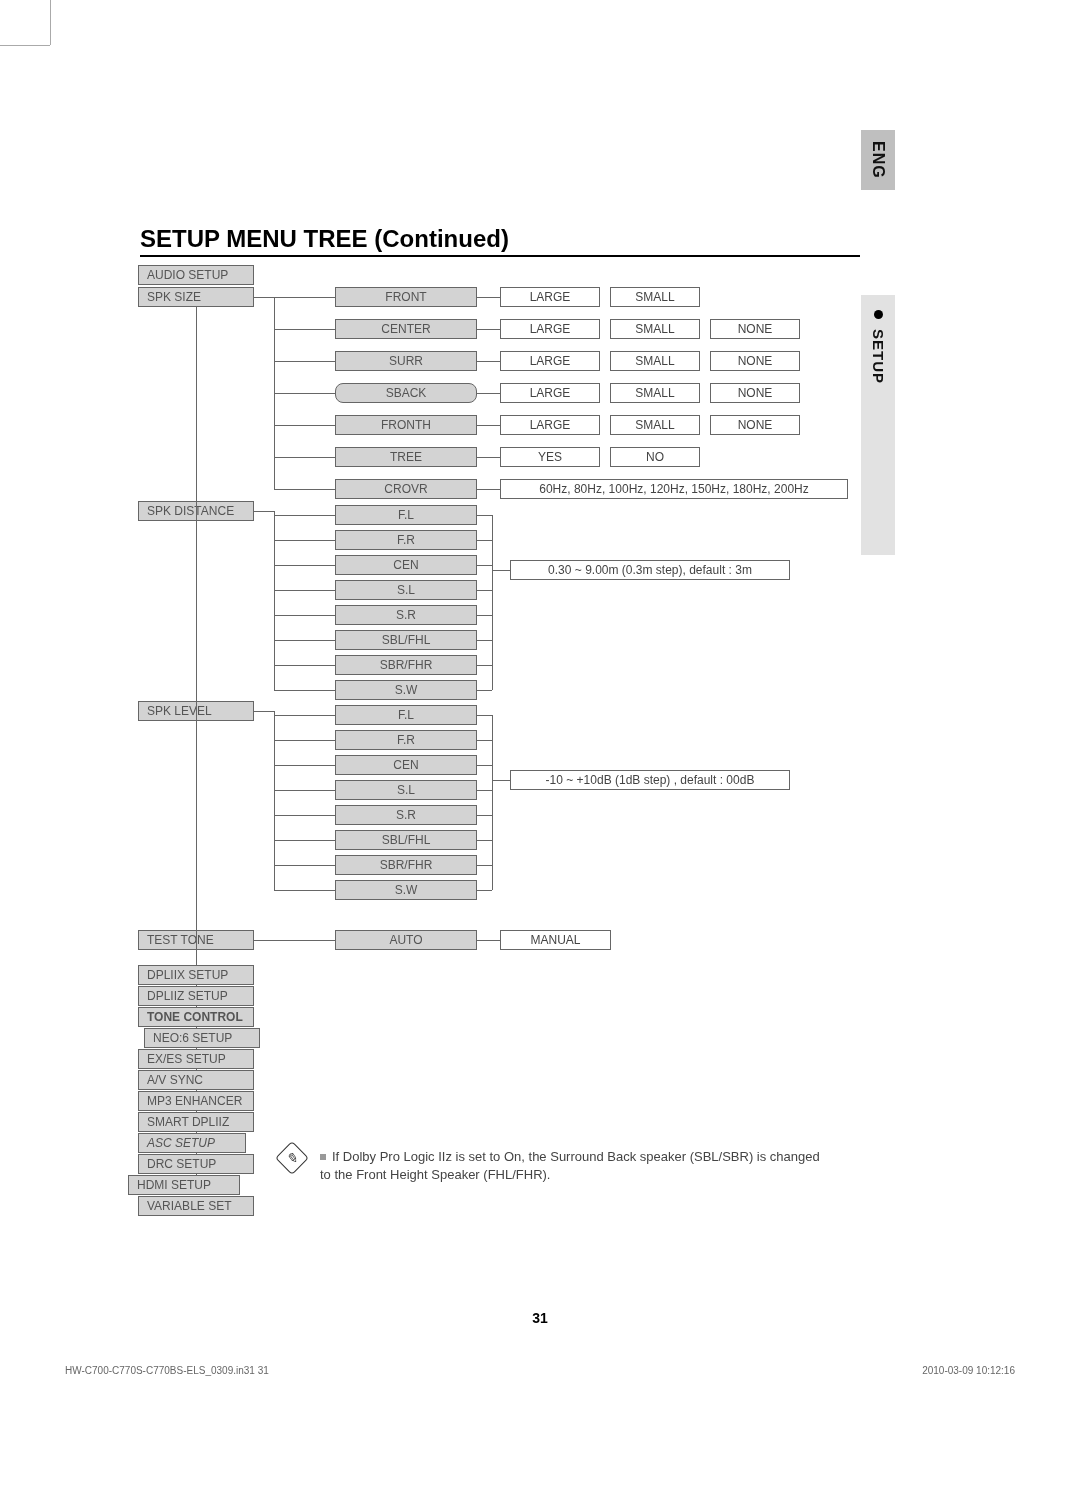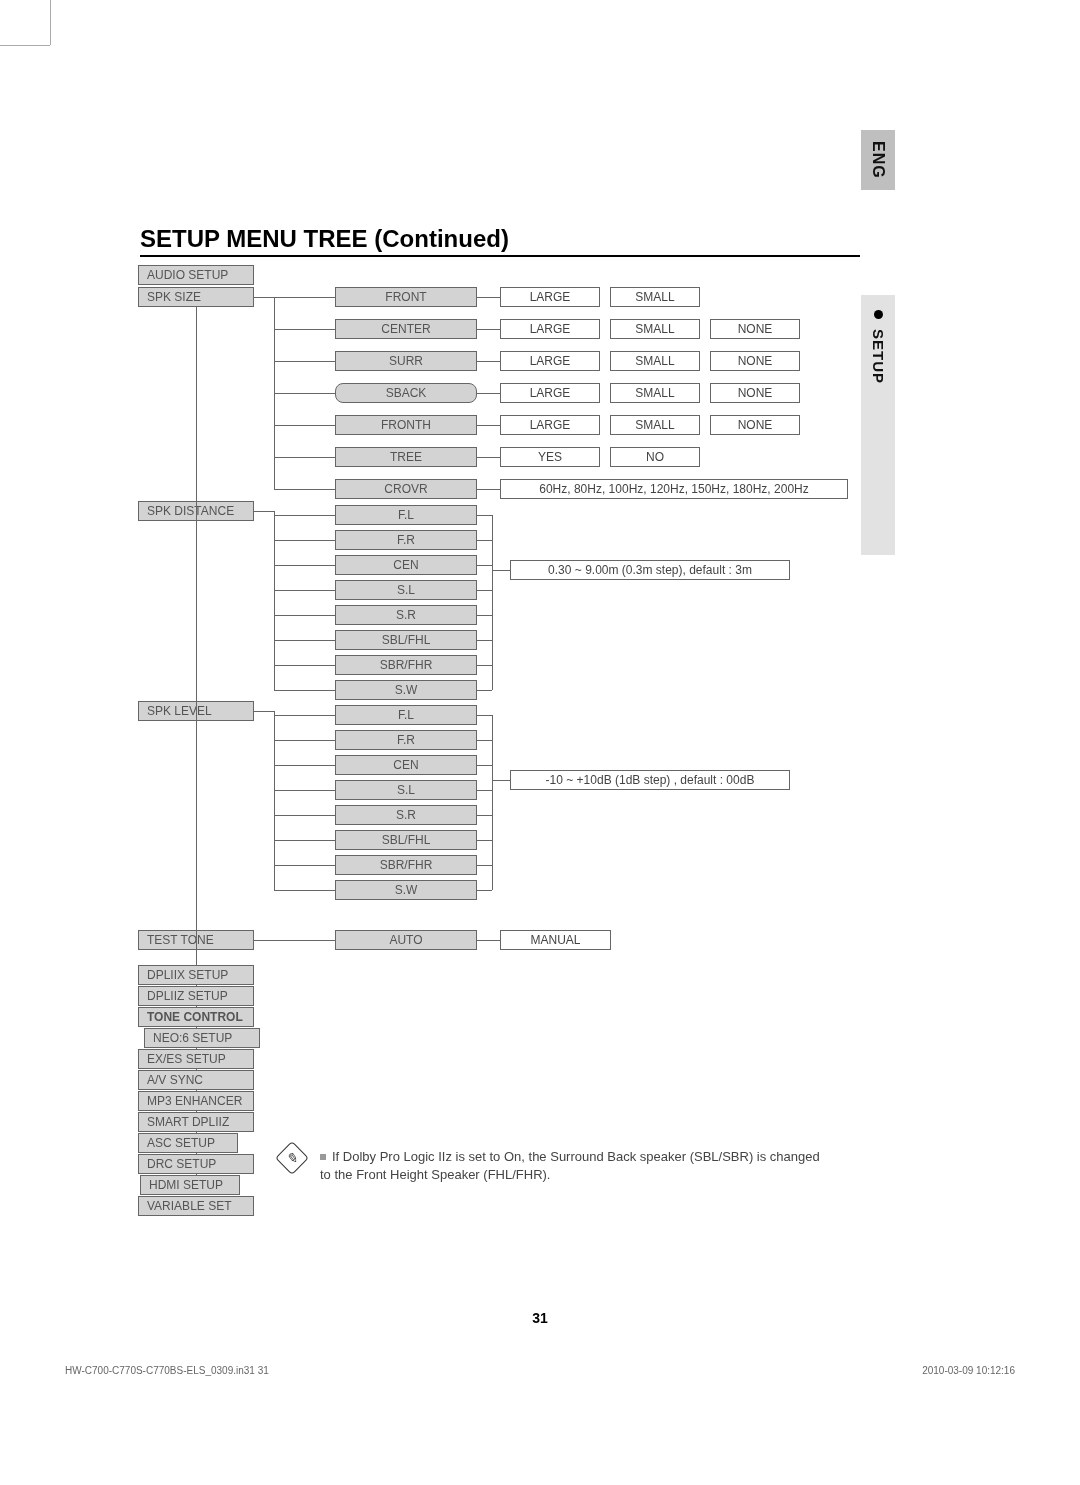--- a/index.html
+++ b/index.html
@@ -180,23 +180,23 @@
   <div class="line vline" style="left:196px; top:307px; height:887px;"></div>
 
   <div class="box left-cat" style="left:138px; top:965px; width:116px;">DPLIIX SETUP</div>
   <div class="box left-cat" style="left:138px; top:986px; width:116px;">DPLIIZ SETUP</div>
   <div class="box left-cat" style="left:138px; top:1007px; width:116px;font-weight:bold;">TONE CONTROL</div>
   <div class="box left-cat" style="left:144px; top:1028px; width:116px;">NEO:6 SETUP</div>
   <div class="box left-cat" style="left:138px; top:1049px; width:116px;">EX/ES SETUP</div>
   <div class="box left-cat" style="left:138px; top:1070px; width:116px;">A/V SYNC</div>
   <div class="box left-cat" style="left:138px; top:1091px; width:116px;">MP3 ENHANCER</div>
   <div class="box left-cat" style="left:138px; top:1112px; width:116px;">SMART DPLIIZ</div>
-  <div class="box left-cat" style="left:138px; top:1133px; width:100px;">ASC SETUP</div>
+  <div class="box left-cat" style="left:138px; top:1133px; width:108px;font-style:italic;">ASC SETUP</div>
   <div class="box left-cat" style="left:138px; top:1154px; width:116px;">DRC SETUP</div>
-  <div class="box left-cat" style="left:140px; top:1175px; width:100px;text-align:center;">HDMI SETUP</div>
+  <div class="box left-cat" style="left:128px; top:1175px; width:112px;text-align:center;">HDMI SETUP</div>
   <div class="box left-cat" style="left:138px; top:1196px; width:116px;">VARIABLE SET</div>
 
   <div class="note-icon">
       <span class="note-icon-inner">✎</span>
     </div>
   <div class="note-text"><span class="note-bullet"></span><span>If Dolby Pro Logic IIz is set to On, the Surround Back speaker (SBL/SBR) is changed to the Front Height Speaker (FHL/FHR).</span></div>
 
   <div class="pagenum">31</div>
   <div class="footer-left">HW-C700-C770S-C770BS-ELS_0309.in31   31</div>
   <div class="footer-right">2010-03-09   10:12:16</div>

